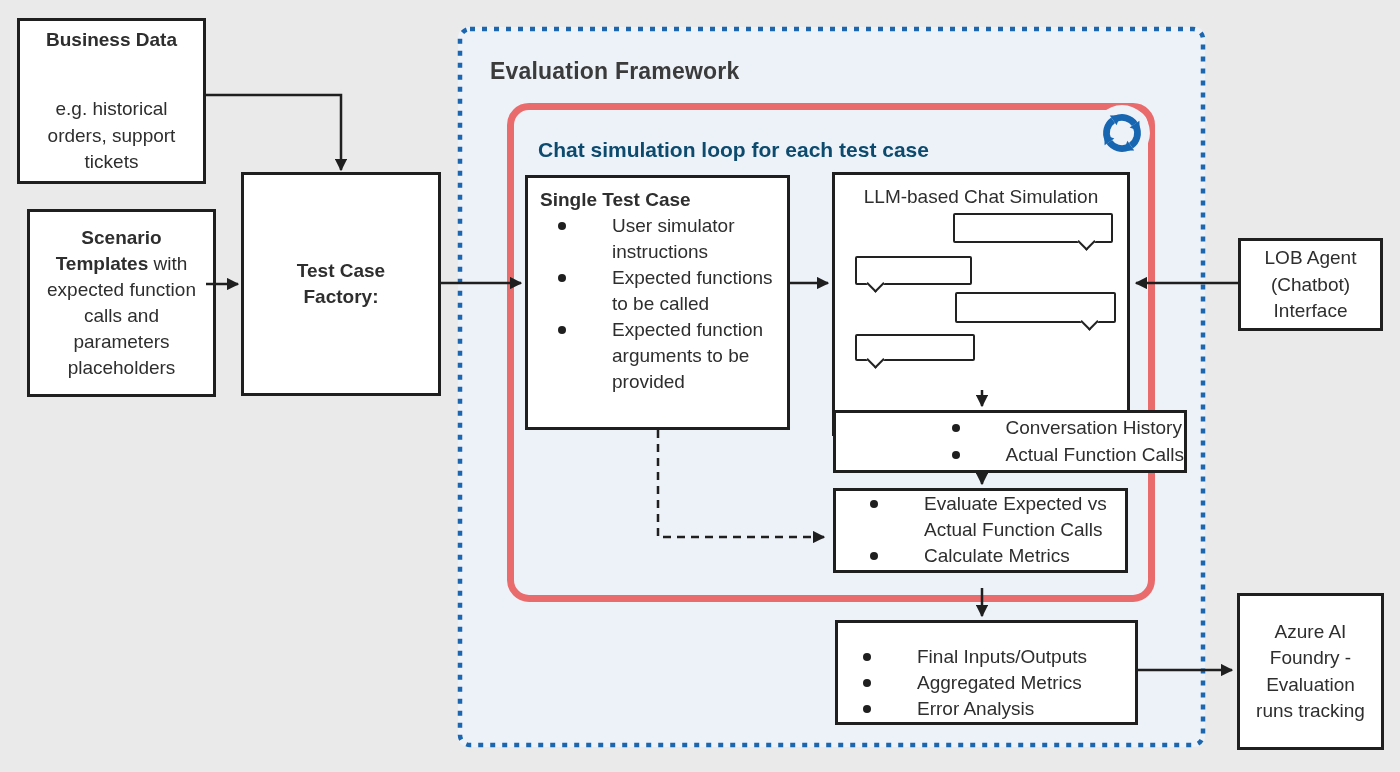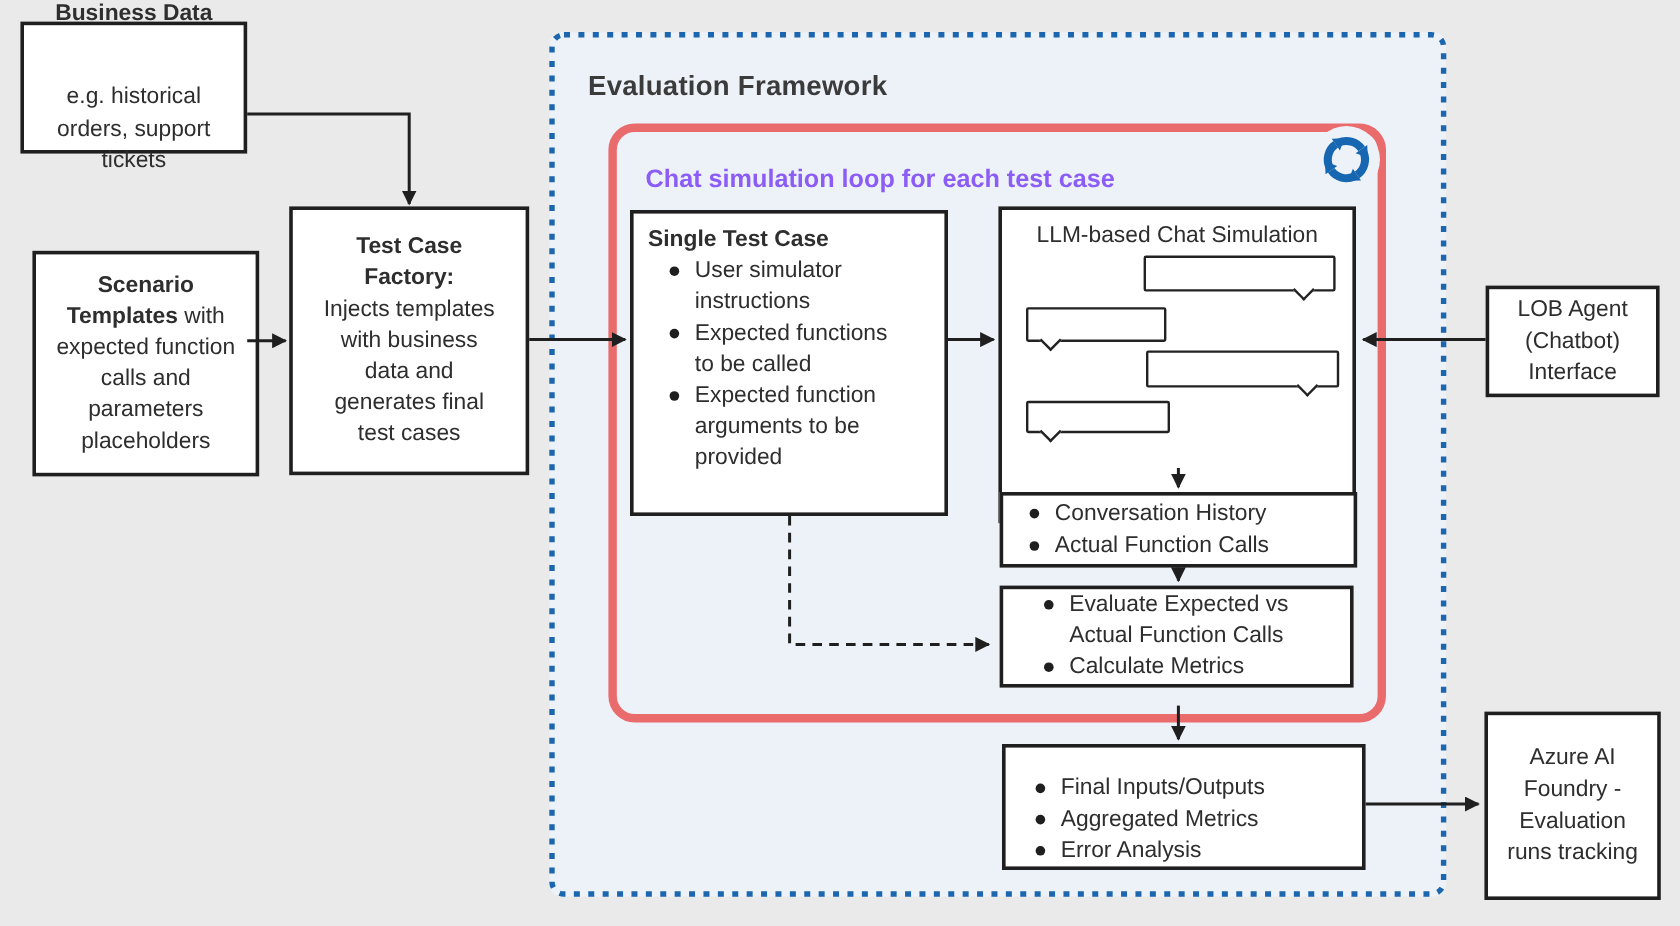--- a/index.html
+++ b/index.html
@@ -22,51 +22,51 @@
     font-size:23px; font-weight:bold; color:#3b3b3b; letter-spacing:.2px;
   }
 
   
   .red-box {
     position:absolute; left:507px; top:103px; width:648px; height:499px;
     border:7px solid #ea6b6c; border-radius:22px;
   }
   .red-title {
     position:absolute; left:538px; top:138px;
-    font-size:21px; font-weight:bold; color:#8b5cf6;
+    font-size:21px; font-weight:bold; color:#0c4a6e;
   }
 
   
   .box {
     position:absolute; background:#ffffff; border:3px solid #1f1f1f;
     font-size:19px; line-height:1.37; color:#2e2e2e;
   }
   .centered {
     display:flex; flex-direction:column; align-items:center; justify-content:center;
     text-align:center; padding:6px 8px;
   }
   .pre { white-space:pre-line; }
   .b { font-weight:bold; }
 
-  .business   { left:17px;  top:18px;  width:189px; height:110px;gap:43px; }
+  .business   { left:17px;  top:18px;  width:189px; height:166px;gap:43px; }
   .scenario   { left:27px;  top:209px; width:189px; height:188px; }
   .factory    { left:241px; top:172px; width:200px; height:224px; }
   .single     { left:525px; top:175px; width:265px; height:255px; padding:9px 12px; }
   .llm        { left:832px; top:172px; width:298px; height:264px; }
-  .conv       { left:833px; top:410px; width:298px; height:63px;  display:flex; flex-direction:column; justify-content:center; padding-left:22px; }
+  .conv       { left:833px; top:410px; width:354px; height:63px;  display:flex; flex-direction:column; justify-content:center; padding-left:22px;align-items:flex-end; }
   .eval       { left:833px; top:488px; width:295px; height:85px; display:flex; flex-direction:column; padding-left:34px; }
   .final      { left:835px; top:620px; width:303px; height:105px; display:flex; flex-direction:column; justify-content:flex-end; padding-left:25px; }
   .lob        { left:1238px; top:238px; width:145px; height:93px; }
   .azure      { left:1237px; top:593px; width:147px; height:157px; }
 
   .single-title { font-weight:bold; margin-bottom:0; }
   .llm-title { text-align:center; padding-top:9px; font-size:19px; }
 
   
-  .bullet { display:flex; margin-left:0; }
+  .bullet { display:flex; margin-left:0;gap:33px; }
   .single .bullet { margin-left:18px; }
   .dot {
     flex:0 0 8px; width:8px; height:8px; border-radius:50%;
     background:#1f1f1f; margin-top:9px; margin-right:13px;
   }
   .btext { white-space:pre-line; }
 
   
   .bubble {
     position:absolute; background:#fff; border:2.5px solid #222; border-radius:2px;
@@ -104,25 +104,20 @@
 tickets</div>
   </div>
 
   <div class="box centered scenario">
     <div><span class="b">Scenario Templates</span><span> with expected function calls and parameters placeholders</span></div>
   </div>
 
   <div class="box centered factory">
     <div class="b pre">Test Case
 Factory:</div>
-    <div class="pre">Injects templates
-with business
-data and
-generates final
-test cases</div>
   </div>
 
   <div class="box single">
     <div class="single-title">Single Test Case</div>
     <div>
 
         <div class="bullet">
           <span class="dot"></span>
           <span class="btext">User simulator
 instructions</span>

